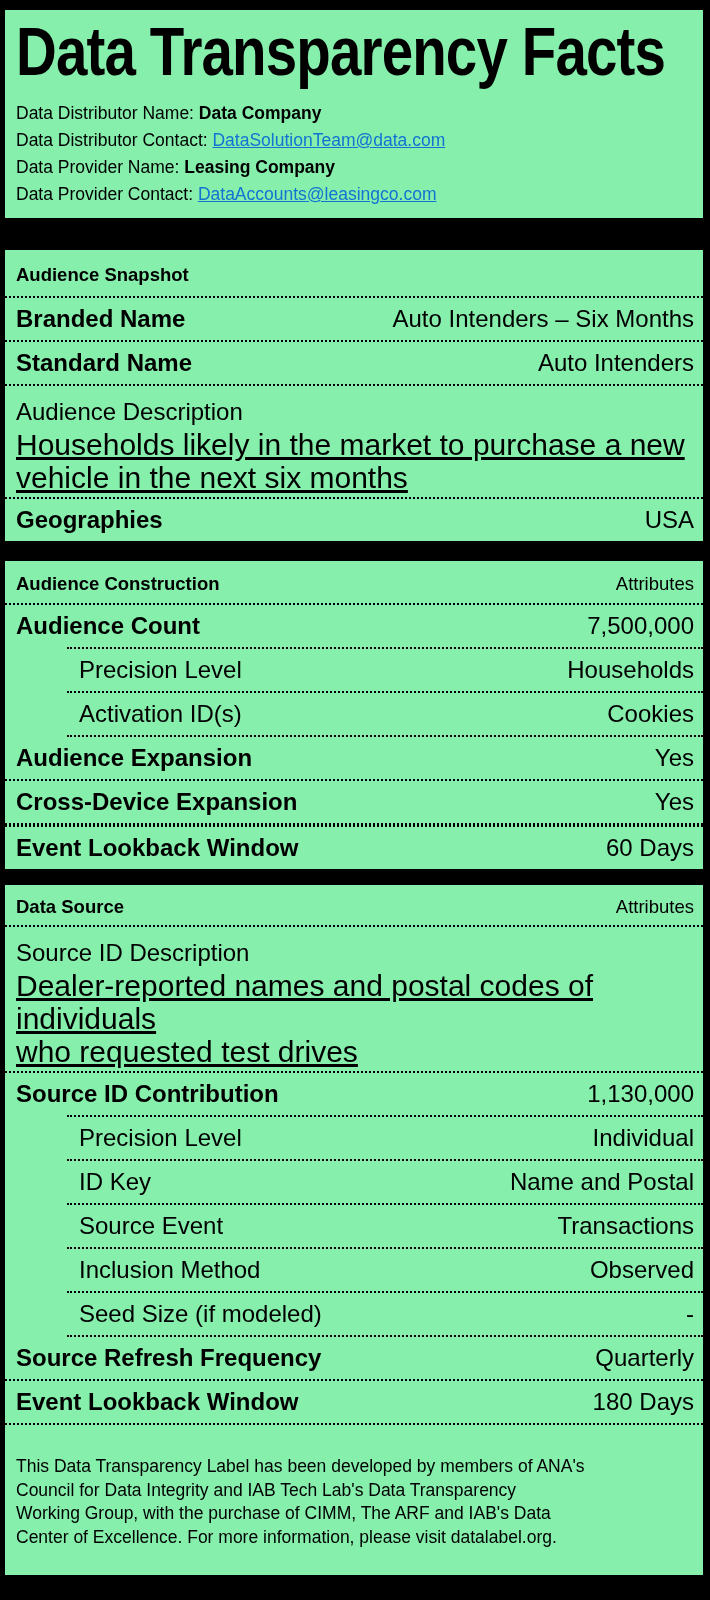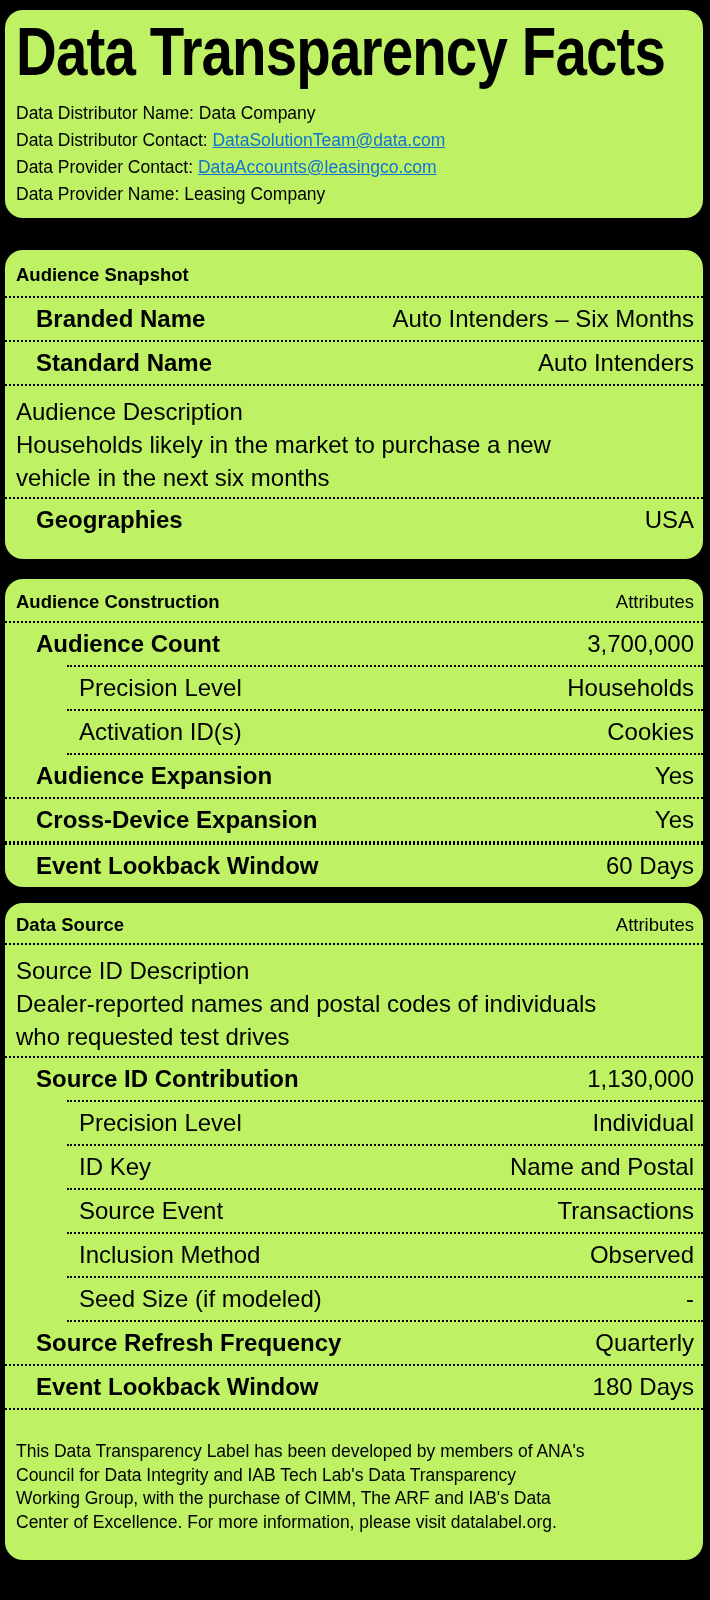--- a/index.html
+++ b/index.html
@@ -3,55 +3,55 @@
 <meta charset="utf-8">
 <style>
   * { margin:0; padding:0; box-sizing:border-box; }
   html,body { background:#000; }
   body {
     width:710px; height:1600px;
     padding:10px 7px 0 5px;
     font-family:"Liberation Sans", sans-serif;
     color:#000;
   }
-  .panel { background:#bef264; overflow:hidden;border-radius:18px; }
+  .panel { background:#86efac; overflow:hidden; }
 
   
   .hd { padding:6px 8px 10px 11px; }
   .title {
     font-size:68px; font-weight:bold; line-height:70px;
     letter-spacing:-1px; white-space:nowrap;
     transform:scaleX(0.83); transform-origin:left center;
     margin-bottom:14px;
   }
   .info { font-size:17.5px; line-height:27px; }
-  .info .iname { font-weight:normal; }
+  .info .iname { font-weight:bold; }
   .link { color:#1273d2; text-decoration:underline; cursor:pointer; }
 
   
   .sep { height:0; border-top:2px dotted #000; }
   .sep.indent { margin-left:62px; }
 
   .sec { display:flex; justify-content:space-between; align-items:baseline; padding:12px 9px 8px 11px; }
   .sec .t { font-size:18.5px; font-weight:bold; }
   .sec .a { font-size:18.5px; }
   .sec.snap { padding:14px 11px 10px; }
   .sec.src { padding:11px 9px 7px 11px; }
 
-  .kv { display:flex; justify-content:space-between; align-items:baseline; padding:7px 9px 7px 11px;margin-left:20px; }
+  .kv { display:flex; justify-content:space-between; align-items:baseline; padding:7px 9px 7px 11px; }
   .kv .k { font-size:24px; font-weight:bold; line-height:28px; white-space:nowrap; }
   .kv .v { font-size:24px; font-weight:normal; line-height:28px; text-align:left; white-space:nowrap; }
   .kv.sub { margin-left:62px; padding-left:12px; }
   .kv.sub .k { font-weight:normal; }
 
   .desc { padding:9px 11px 3px; }
   .desc .h { font-size:24px; font-weight:normal; line-height:33px; }
-  .desc .l { font-size:24px; line-height:33px; }
-
-  #panel-snapshot { margin-top:32px; padding-bottom:18px; }
+  .desc .l { font-size:30px; line-height:33px;text-decoration:underline; }
+
+  #panel-snapshot { margin-top:32px; }
   #panel-construction { margin-top:20px; }
   #panel-source { margin-top:16px; }
 
   .footer { padding:30px 14px 26px 11px; }
   .footer .fl { font-size:17.5px; line-height:23.5px; }
 </style>
 </head>
 <body>
 
 <div class="panel hd">
@@ -59,26 +59,26 @@
 
   <div class="info">
     <span>Data Distributor Name:</span>
     <span class="iname">Data Company</span>
   </div>
   <div class="info">
     <span>Data Distributor Contact:</span>
     <a class="link">DataSolutionTeam@data.com</a>
   </div>
   <div class="info">
+    <span>Data Provider Name:</span>
+    <span class="iname">Leasing Company</span>
+  </div>
+  <div class="info">
     <span>Data Provider Contact:</span>
     <a class="link">DataAccounts@leasingco.com</a>
-  </div>
-  <div class="info">
-    <span>Data Provider Name:</span>
-    <span class="iname">Leasing Company</span>
   </div>
 </div>
 
 <div class="panel" id="panel-snapshot">
   <div class="sec snap">
     <span class="t">Audience Snapshot</span>
   </div>
   <div class="sep"></div>
 
   <div class="kv">
@@ -108,21 +108,21 @@
 
 <div class="panel" id="panel-construction">
   <div class="sec">
     <span class="t">Audience Construction</span>
     <span class="a">Attributes</span>
   </div>
   <div class="sep"></div>
 
   <div class="kv">
     <span class="k">Audience Count</span>
-    <span class="v">3,700,000</span>
+    <span class="v">7,500,000</span>
   </div>
   <div class="sep indent"></div>
 
   <div class="kv sub">
     <span class="k">Precision Level</span>
     <span class="v">Households</span>
   </div>
   <div class="sep indent"></div>
 
   <div class="kv sub">

